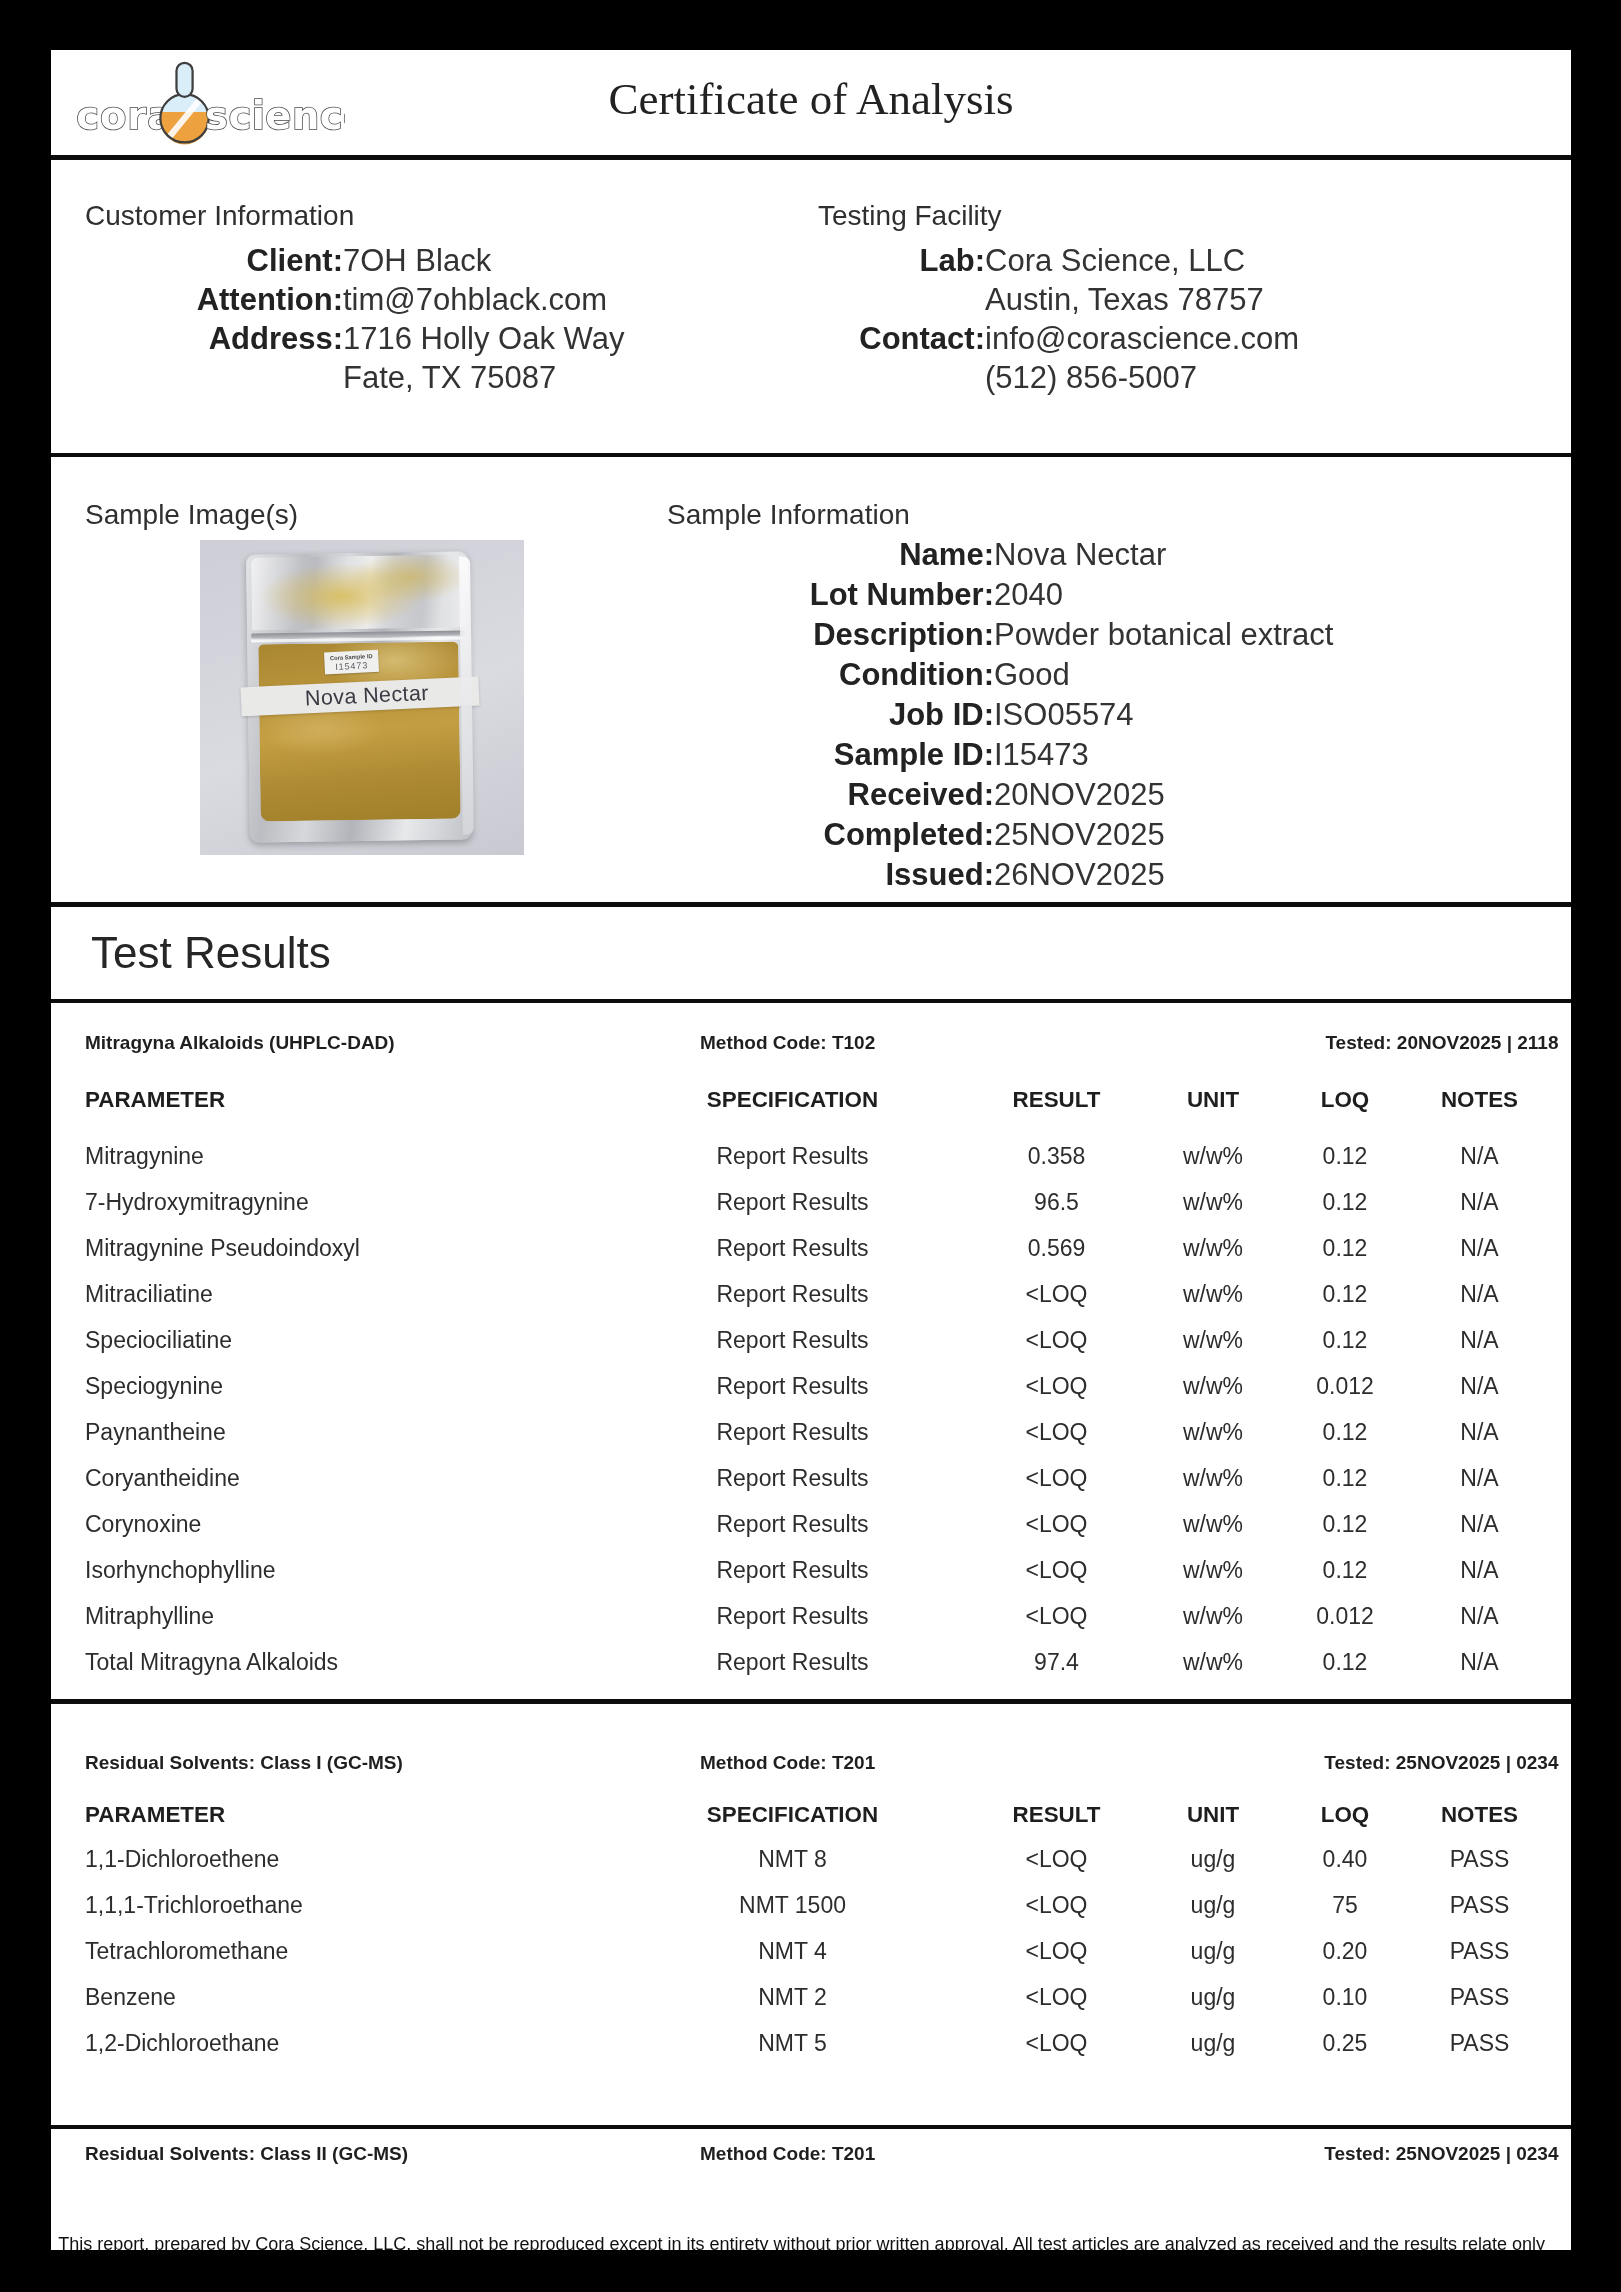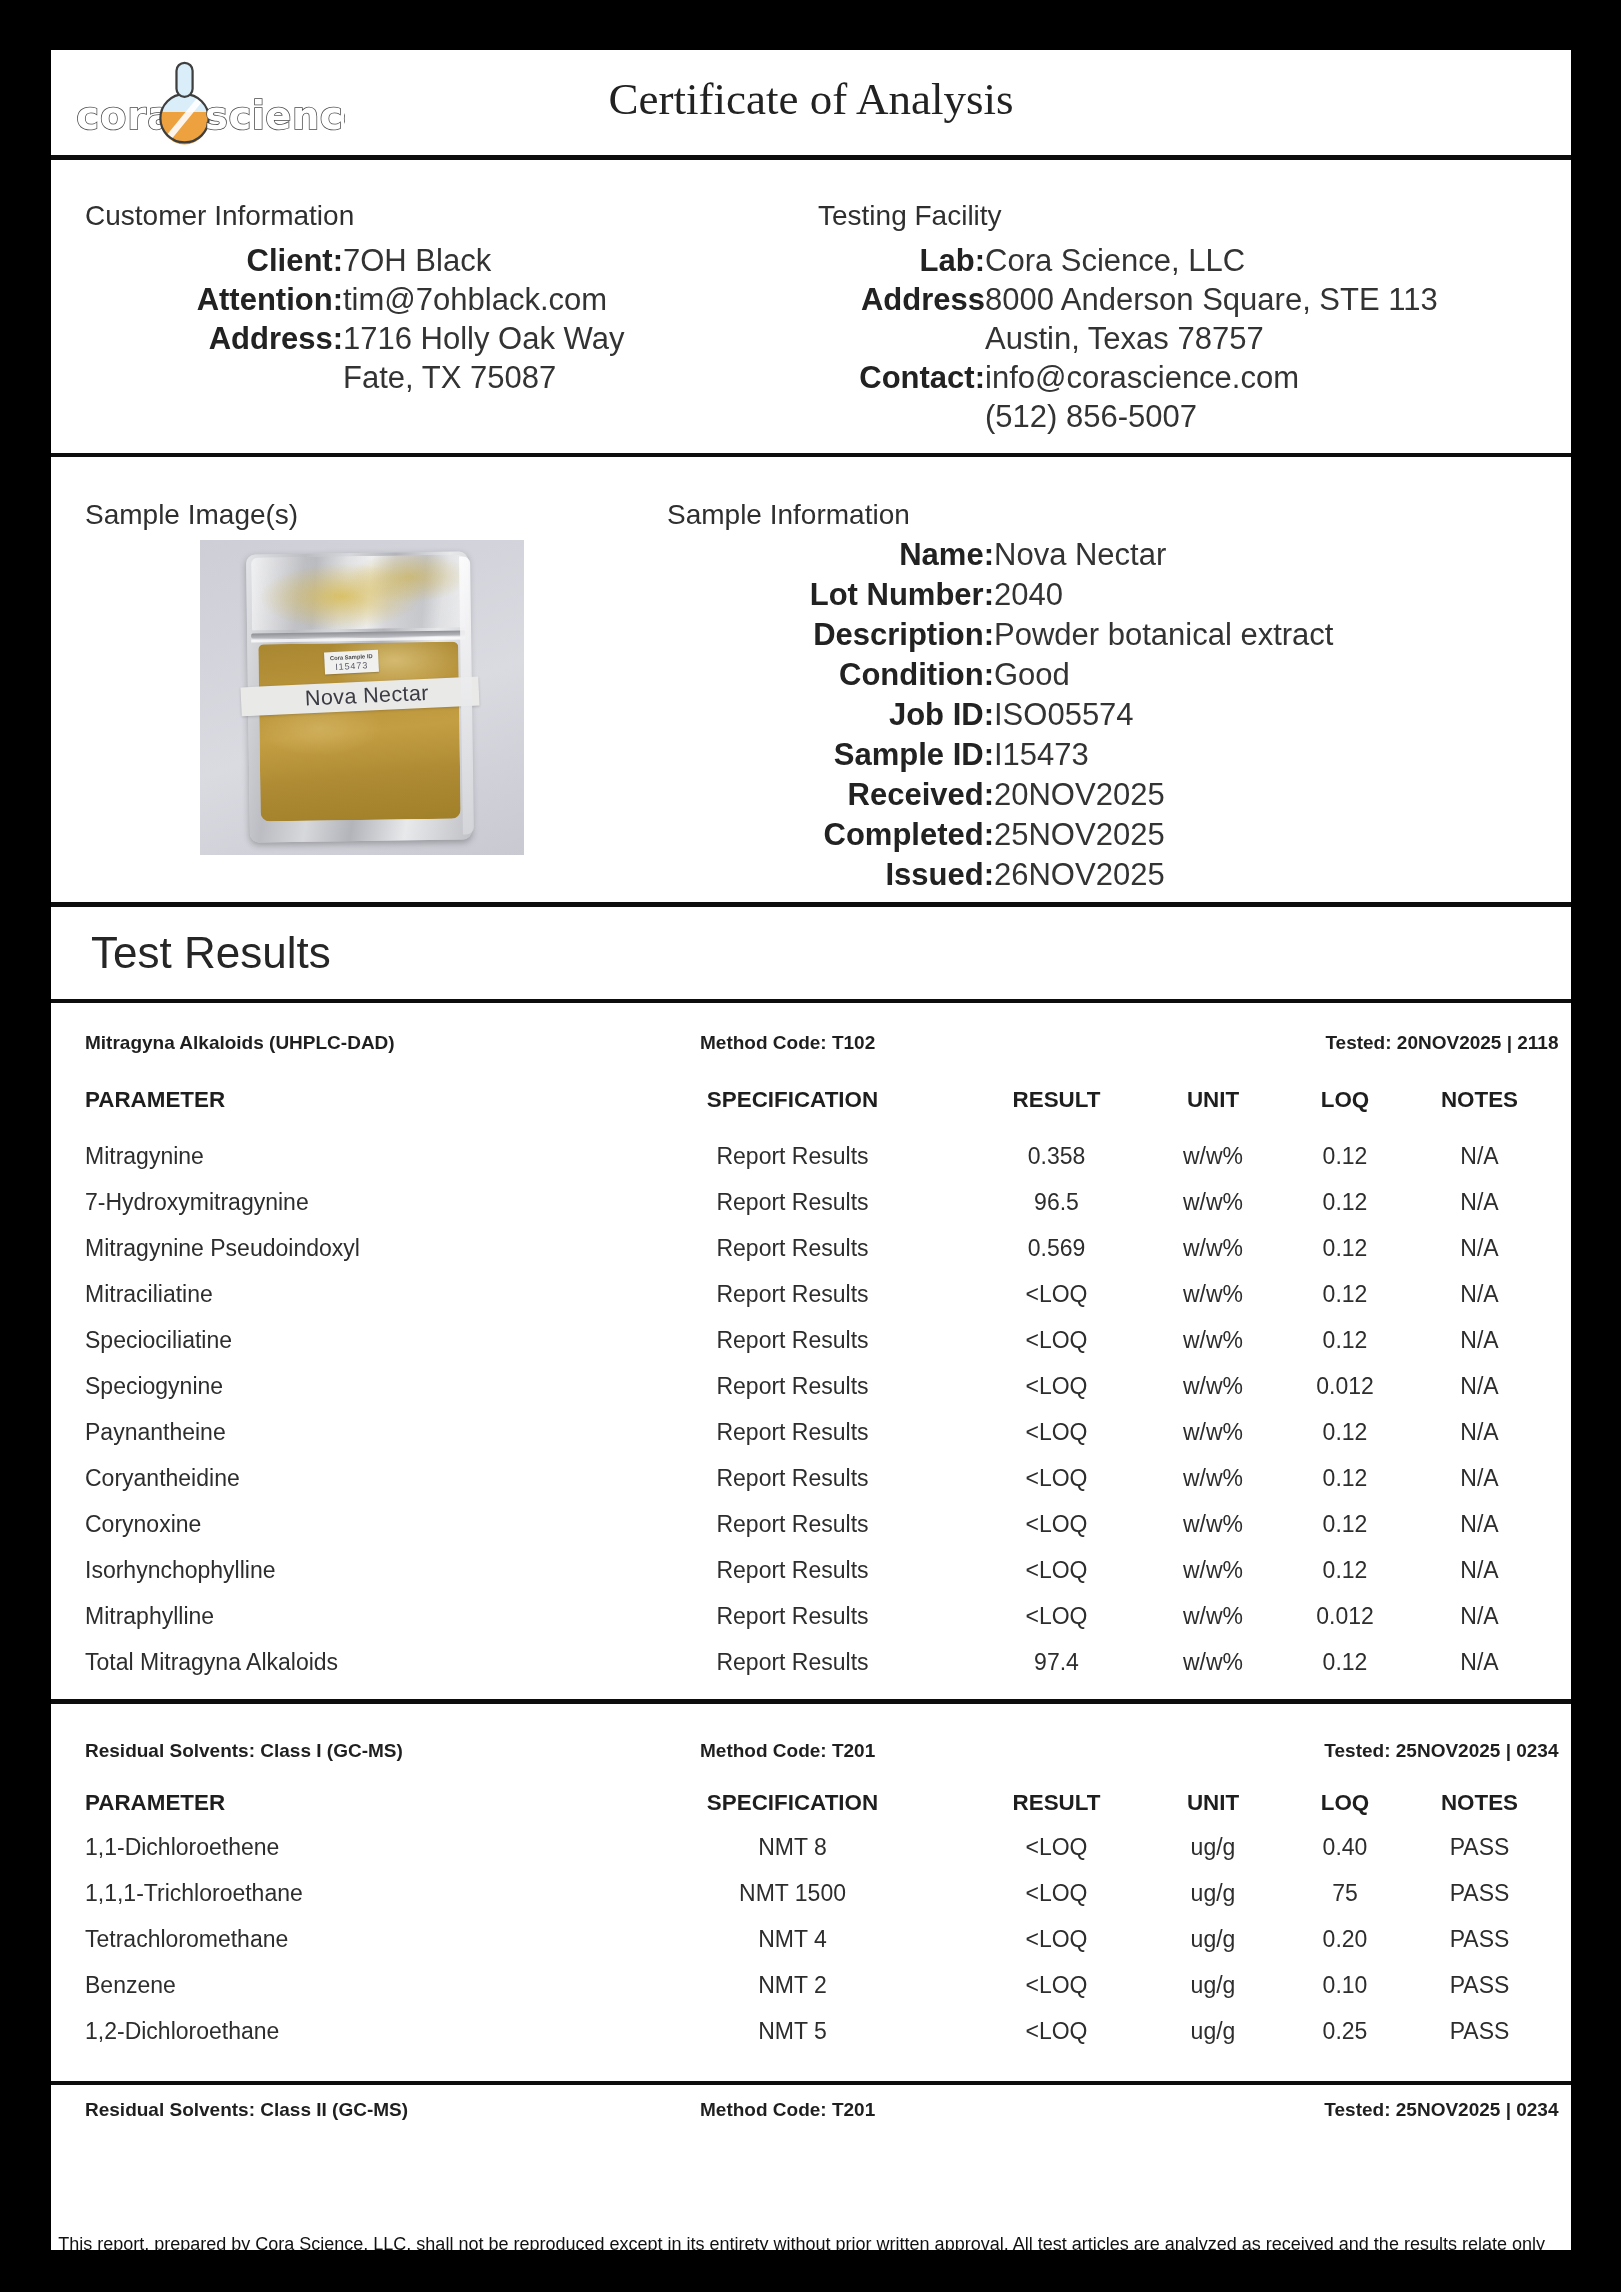--- a/index.html
+++ b/index.html
@@ -66,21 +66,21 @@
     display:flex; align-items:center; }
   .name-strip span { font-size:21.5px; color:#3b3b44; margin-left:64px; letter-spacing:0.4px; }
 
   
   .results-banner { height:92px; padding:21.5px 0 0 40px; }
   .results-banner h1 { font-size:44px; font-weight:400; color:#262626; }
 
   
   .table-block { padding:0 12.5px 0 34px; }
   .tb1 { height:696px; padding-top:25px; }
-  .tb2 { height:377px; padding-top:32px; }
+  .tb2 { height:421px; padding-top:44px; }
   .tb3 { padding-top:10px; }
   .tb-head { display:flex; font-weight:700; font-size:19px; color:#1f1f1f; line-height:29px; }
   .tb-title { width:615px; }
   .tb-tested { margin-left:auto; }
   .thead { display:flex; align-items:center; height:30px; font-weight:700; font-size:22.4px; color:#1e1e1e; }
   .tb1 .thead { margin-top:28px; }
   .tb2 .thead { margin-top:23px; }
   .tbody { }
   .tb1 .tbody { margin-top:18px; }
   .tb2 .tbody { margin-top:7.2px; }
@@ -139,24 +139,20 @@
         <span class="ivalue">Fate, TX 75087</span>
       </div>
     </div>
     <div class="col-facility">
       <div class="h2">Testing Facility</div>
       <div class="irow">
         <span class="ilabel">Lab:</span>
         <span class="ivalue">Cora Science, LLC</span>
       </div>
       <div class="irow">
-        <span class="ilabel">Address</span>
-        <span class="ivalue">8000 Anderson Square, STE 113</span>
-      </div>
-      <div class="irow">
         <span class="ilabel"></span>
         <span class="ivalue">Austin, Texas 78757</span>
       </div>
       <div class="irow">
         <span class="ilabel">Contact:</span>
         <span class="ivalue">info@corascience.com</span>
       </div>
       <div class="irow">
         <span class="ilabel"></span>
         <span class="ivalue">(512) 856-5007</span>

